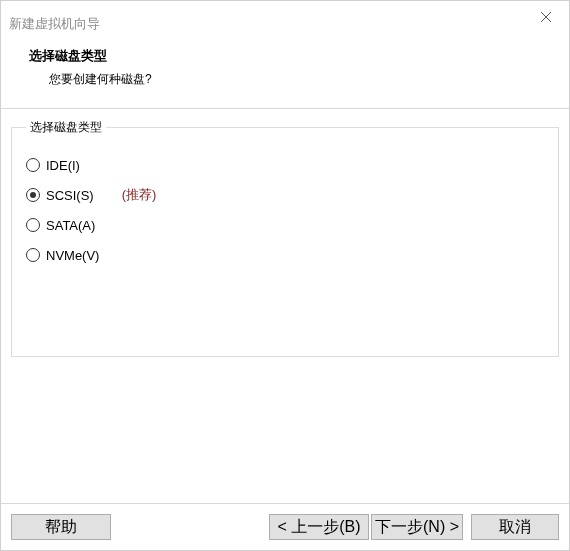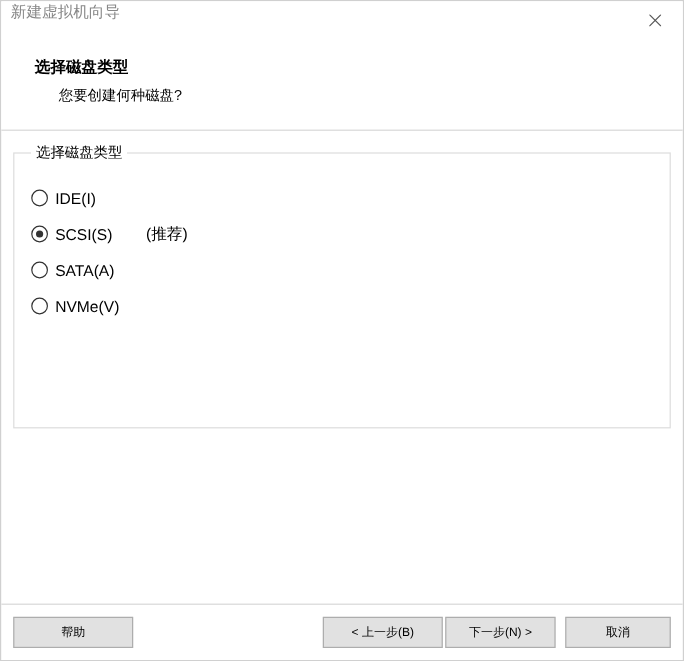--- a/index.html
+++ b/index.html
@@ -12,21 +12,21 @@
       font-size: 12px;
       background: #fff;
       width: 570px;
       height: 551px;
       position: relative;
       border: 1px solid #d0d0d0;
     }
     .titlebar {
       height: 32px;
       display: flex;
-      align-items: flex-start;
+      align-items: flex-end;
       padding: 0 8px;
       background: #fff;
       color: #888;
       font-size: 13px;
       position: relative;
     }
     .titlebar .close-btn {
       position: absolute;
       right: 0;
       top: 0;
@@ -98,38 +98,38 @@
     }
     .radio-row.selected .radio-dot {
       display: block;
     }
     .radio-label {
       color: #000;
       font-size: 13px;
     }
     .radio-note {
       margin-left: 28px;
-      color: #000000;
+      color: #7f1d1d;
       font-size: 13px;
     }
     .button-bar {
       position: absolute;
       bottom: 10px;
       left: 0;
       right: 0;
       padding: 0 10px;
       display: flex;
       align-items: center;
     }
     .btn {
       height: 26px;
       background: #e1e1e1;
       border: 1px solid #adadad;
       font-family: inherit;
-      font-size: 10px;
+      font-size: 16px;
       color: #000;
       cursor: pointer;
       display: flex;
       align-items: center;
       justify-content: center;
     }
     .btn-help {
       width: 100px;
     }
     .spacer {

